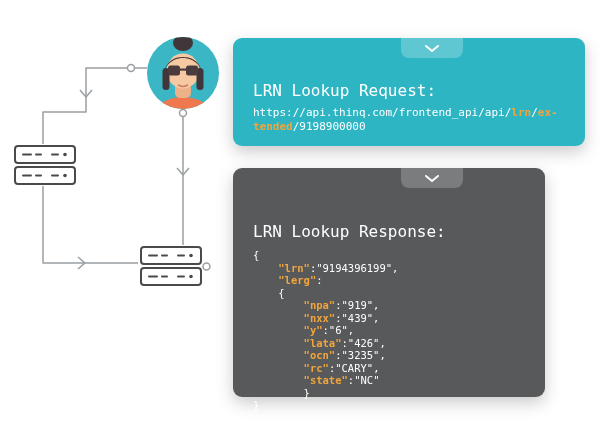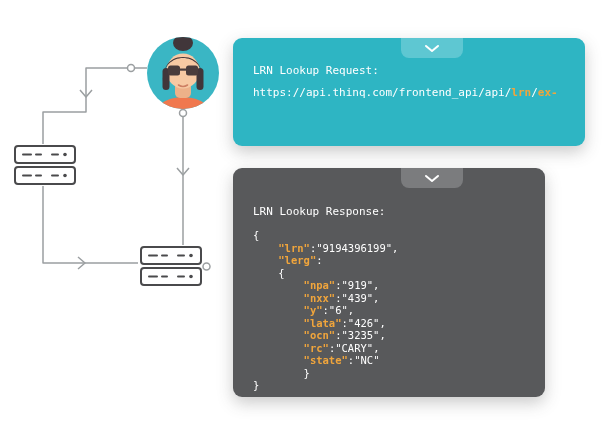--- a/index.html
+++ b/index.html
@@ -15,21 +15,21 @@
        border-radius:0 0 8px 8px;display:flex;align-items:center;justify-content:center;
        cursor:pointer;}
   .panel.teal .tab{background:var(--teal-tab,#5ec7d2);}
   .panel.dark .tab{background:var(--gray-tab,#7b7c7e);}
 
   .panel-body{position:absolute;left:0;top:0;right:0;bottom:0;}
   .panel.teal .panel-body{padding:26px 14px 0 20px;}
   .panel.dark .panel-body{padding:37px 14px 0 20px;}
 
   .panel-title{font-family:"DejaVu Sans Mono","Liberation Mono",monospace;
-               color:#ffffff;font-size:11px;line-height:13px;}
+               color:#ffffff;font-size:16px;line-height:13px;margin-top:20px;}
   .panel.teal .panel-title{margin-bottom:9px;}
   .panel.dark .panel-title{margin-bottom:11px;}
 
   .code-line{font-family:"DejaVu Sans Mono","Liberation Mono",monospace;
              color:#ffffff;white-space:pre;}
   .panel.teal .code-line{font-size:11px;line-height:13.5px;}
   .panel.dark .code-line{font-size:10.5px;line-height:12.5px;}
   .code-line .hl{color:var(--highlight,#f0a53c);font-weight:bold;}
 </style>
 </head>
@@ -101,20 +101,21 @@
   <div class="panel teal">
     <div class="tab">
       <svg width="16" height="9">
         <polyline points="2,2 8,7 14,2" stroke="#ffffff" stroke-width="2" fill="none" stroke-linecap="round" stroke-linejoin="round"></polyline>
       </svg>
     </div>
     <div class="panel-body">
       <div class="panel-title">LRN Lookup Request:</div>
       <div class="codeblock">
           <div class="code-line"><span>https://api.thinq.com/frontend_api/api/</span><span class="hl">lrn</span><span>/</span><span class="hl">ex-</span></div>
+          <div class="code-line"><span class="hl">tended</span><span>/9198900000</span></div>
         </div>
     </div>
   </div>
 
   <div class="panel dark">
     <div class="tab">
       <svg width="16" height="9">
         <polyline points="2,2 8,7 14,2" stroke="#ffffff" stroke-width="2" fill="none" stroke-linecap="round" stroke-linejoin="round"></polyline>
       </svg>
     </div>

